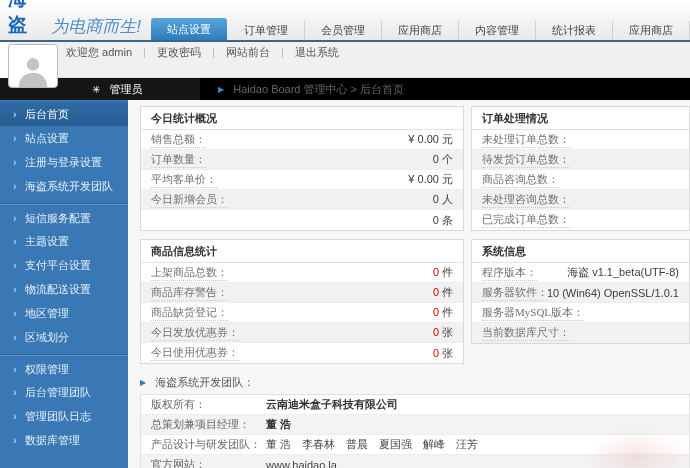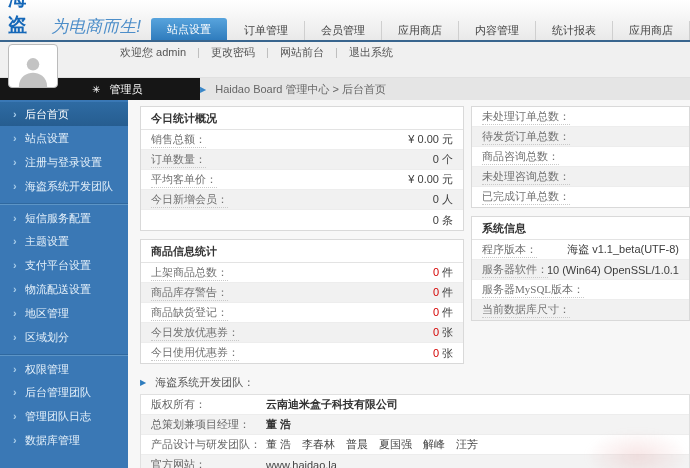--- a/index.html
+++ b/index.html
@@ -15,28 +15,28 @@
   .tagline { margin-left:7px; font-size:17px; font-style:italic; color:#4d8ec9; white-space:nowrap; }
   .tabs { display:flex; align-items:flex-end; margin-left:10px; }
   .tab { height:19px; line-height:19px; padding:0 16px; color:#444; cursor:pointer;
     border-right:1px solid #cfcfcf; white-space:nowrap; }
   .tab.active { height:22px; line-height:22px; background:linear-gradient(#58a4dd,#2f7cbd);
     color:#fff; border-radius:3px 3px 0 0; border-right:none; margin-right:1px; }
   .top-line { height:2px; background:#39658e; }
 
   
   .welcome-row { height:36px; line-height:20px; background:#f0f0f0;
-    border-bottom:1px solid #e0e0e0; padding-left:120px; color:#555; }
+    border-bottom:1px solid #e0e0e0; padding-left:58px; color:#555;margin-left:8px; }
   .welcome-row .sep { color:#b8b8b8; margin:0 8px; }
   .welcome-row a { color:#555; text-decoration:none; cursor:pointer; }
-  .second-row { height:22px; display:flex; background:#e5e5e5;align-items:center; }
+  .second-row { height:22px; display:flex; background:#000000;align-items:center; }
   .role-bar { width:200px; height:22px; line-height:22px; background:#161616;
     color:#fff; padding-left:92px; white-space:nowrap; }
   .role-bar .role-icon { color:#fff; margin-right:6px; font-size:10px; }
-  .breadcrumb { line-height:22px; color:#666; white-space:nowrap; }
+  .breadcrumb { line-height:22px; margin-left:18px; color:#666; white-space:nowrap; }
   .breadcrumb .bc-arrow { color:#3a87c8; font-size:8px; margin-right:6px; vertical-align:1px; }
 
   .avatar { position:absolute; left:8px; top:44px; width:50px; height:44px;
     background:#fff; border:1px solid #bbb; border-radius:4px; z-index:5;
     display:flex; align-items:flex-end; justify-content:center; overflow:hidden; }
 
   
   .main { display:flex; height:384px; }
   .sidebar { width:128px; background:#3a78b5; height:100%; padding-top:2px; flex-shrink:0; }
   .side-item { position:relative; height:24px; line-height:24px; padding-left:25px;
@@ -204,20 +204,21 @@
                   <span class="lbl">今日使用优惠券：</span>
                   <span class="val"><span class="num-red">0</span><span class="unit">张</span></span>
                 </div>
             </div>
           </div>
         </div>
 
         <div class="col-right">
 
           <div class="panel">
+            <div class="panel-title">订单处理情况</div>
             <div class="rows">
               <div class="row">
                   <span class="lbl">未处理订单总数：</span>
                   <span class="val"></span>
                 </div>
               <div class="row">
                   <span class="lbl">待发货订单总数：</span>
                   <span class="val"></span>
                 </div>
               <div class="row">

